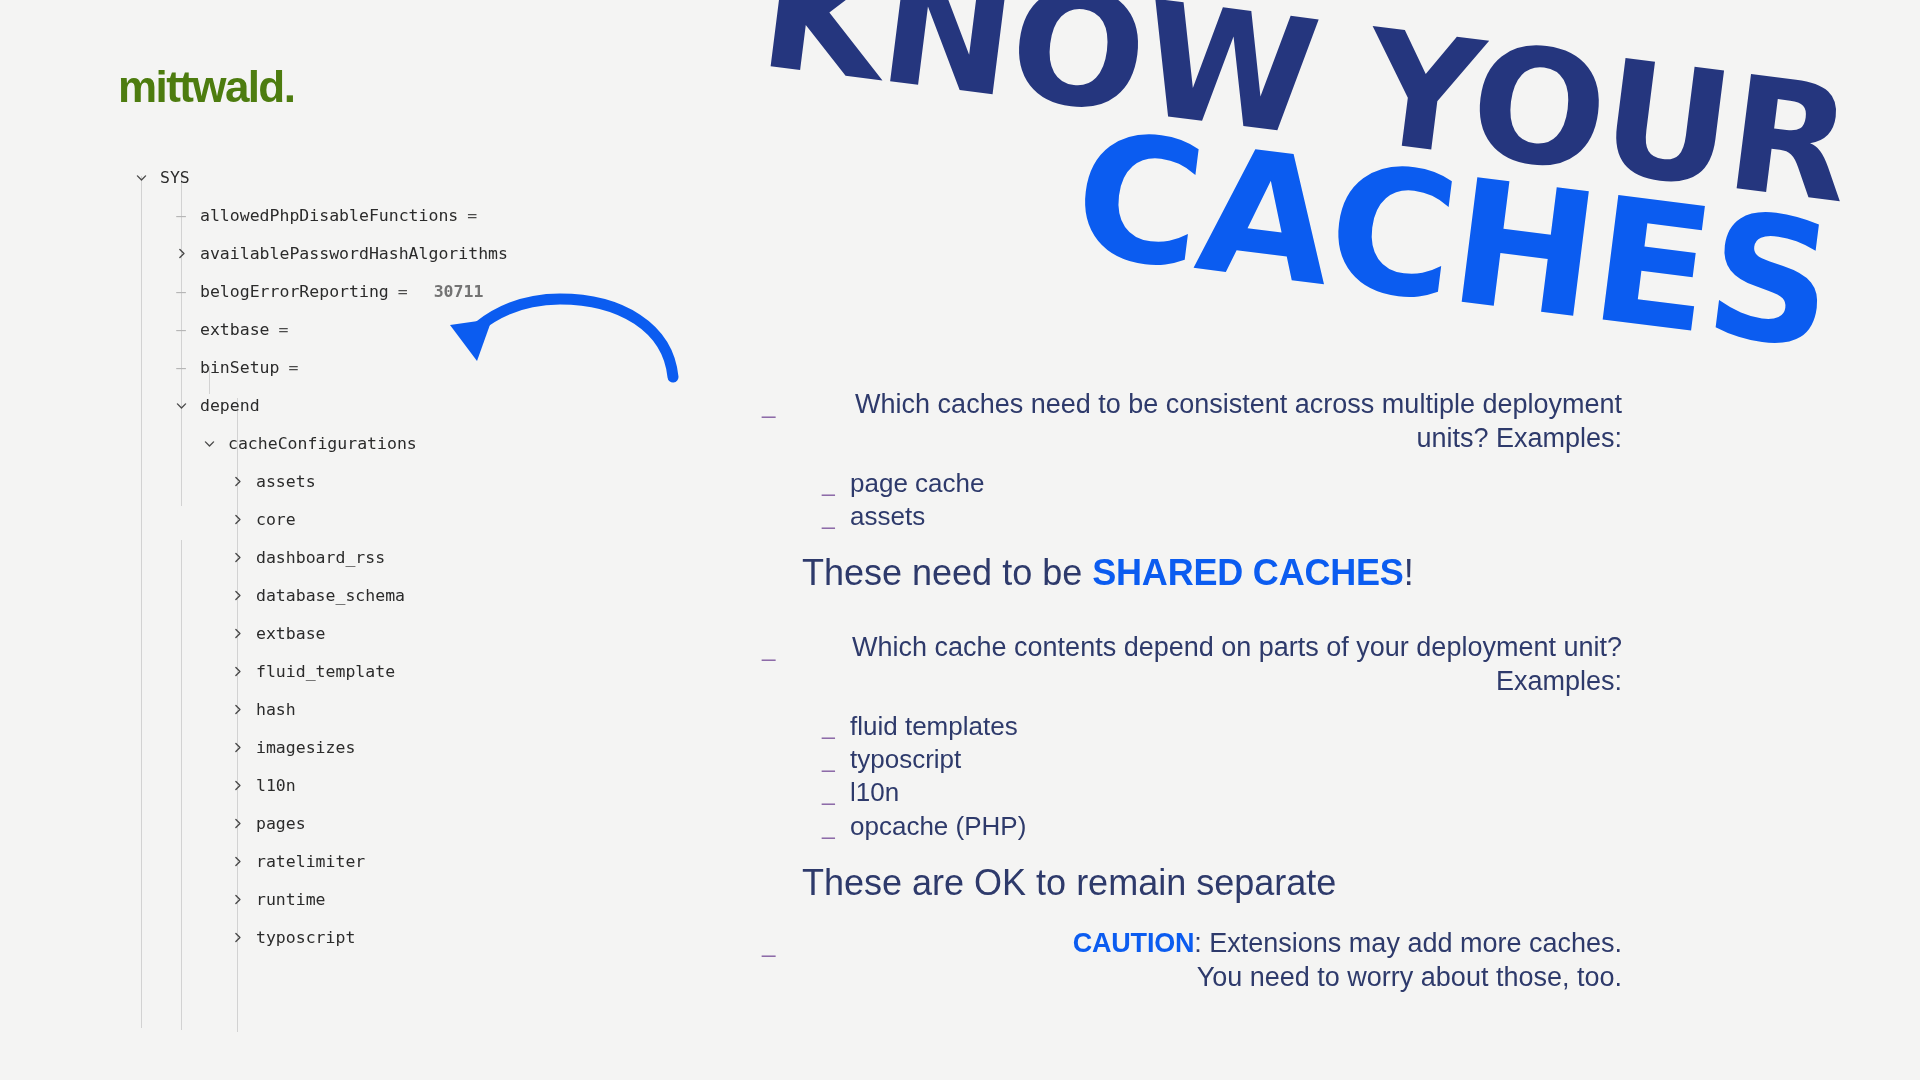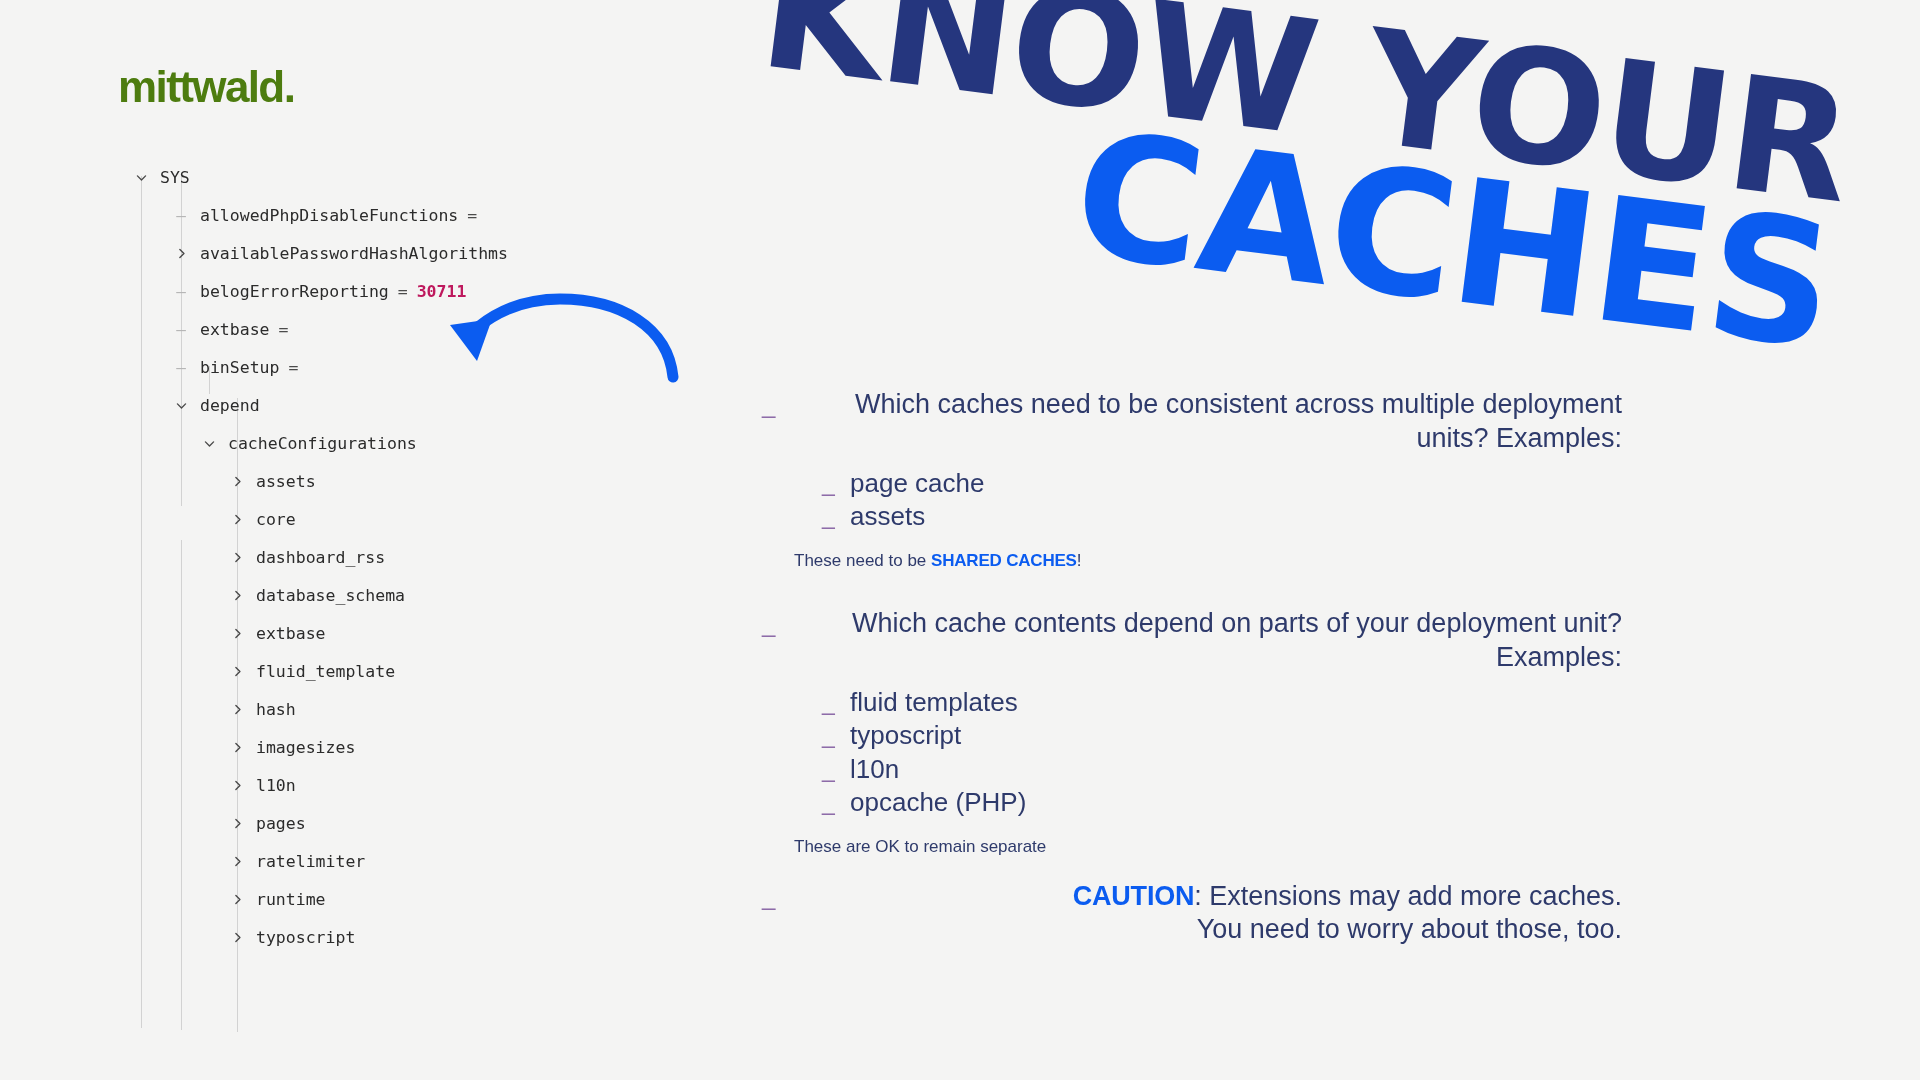--- a/index.html
+++ b/index.html
@@ -76,21 +76,21 @@
     justify-content: center;
     color: #4a4a4a;
   }
   .tree-row .twisty svg { display: block; }
   .tree-row .twisty.leaf-dash {
     color: #b4b4b4;
     font-size: 16px;
   }
   .tree-row .node-label { margin-left: 8px; }
   .tree-row .node-eq { margin-left: 9px; color: #4b4b4b; }
-  .tree-row .node-val { margin-left: 9px; font-weight: bold; color: #be185d; }
+  .tree-row .node-val { margin-left: 26px; font-weight: bold; color: #737373; }
 
   .depth-0 { padding-left: 0px; }
   .depth-1 { padding-left: 40px; }
   .depth-2 { padding-left: 68px; }
   .depth-3 { padding-left: 96px; }
 
   
   .guide {
     position: absolute;
     width: 1px;
@@ -151,22 +151,22 @@
   }
   .sub-row .dash {
     flex: 0 0 28px;
     color: #8d6ba8;
     font-size: 23px;
     line-height: 1.45;
   }
 
   .note-line {
     margin-top: 17px;
-    margin-left: 32px;
-    font-size: 17px;
+    margin-left: 40px;
+    font-size: 36px;
     line-height: 1.25;
     color: #2e3a6b;
   }
   .accent-strong {
     color: #0b5cf0;
     font-weight: bold;
     letter-spacing: -0.2px;
   }
   .gap-lg { height: 36px; }
   .gap-md { height: 22px; }

